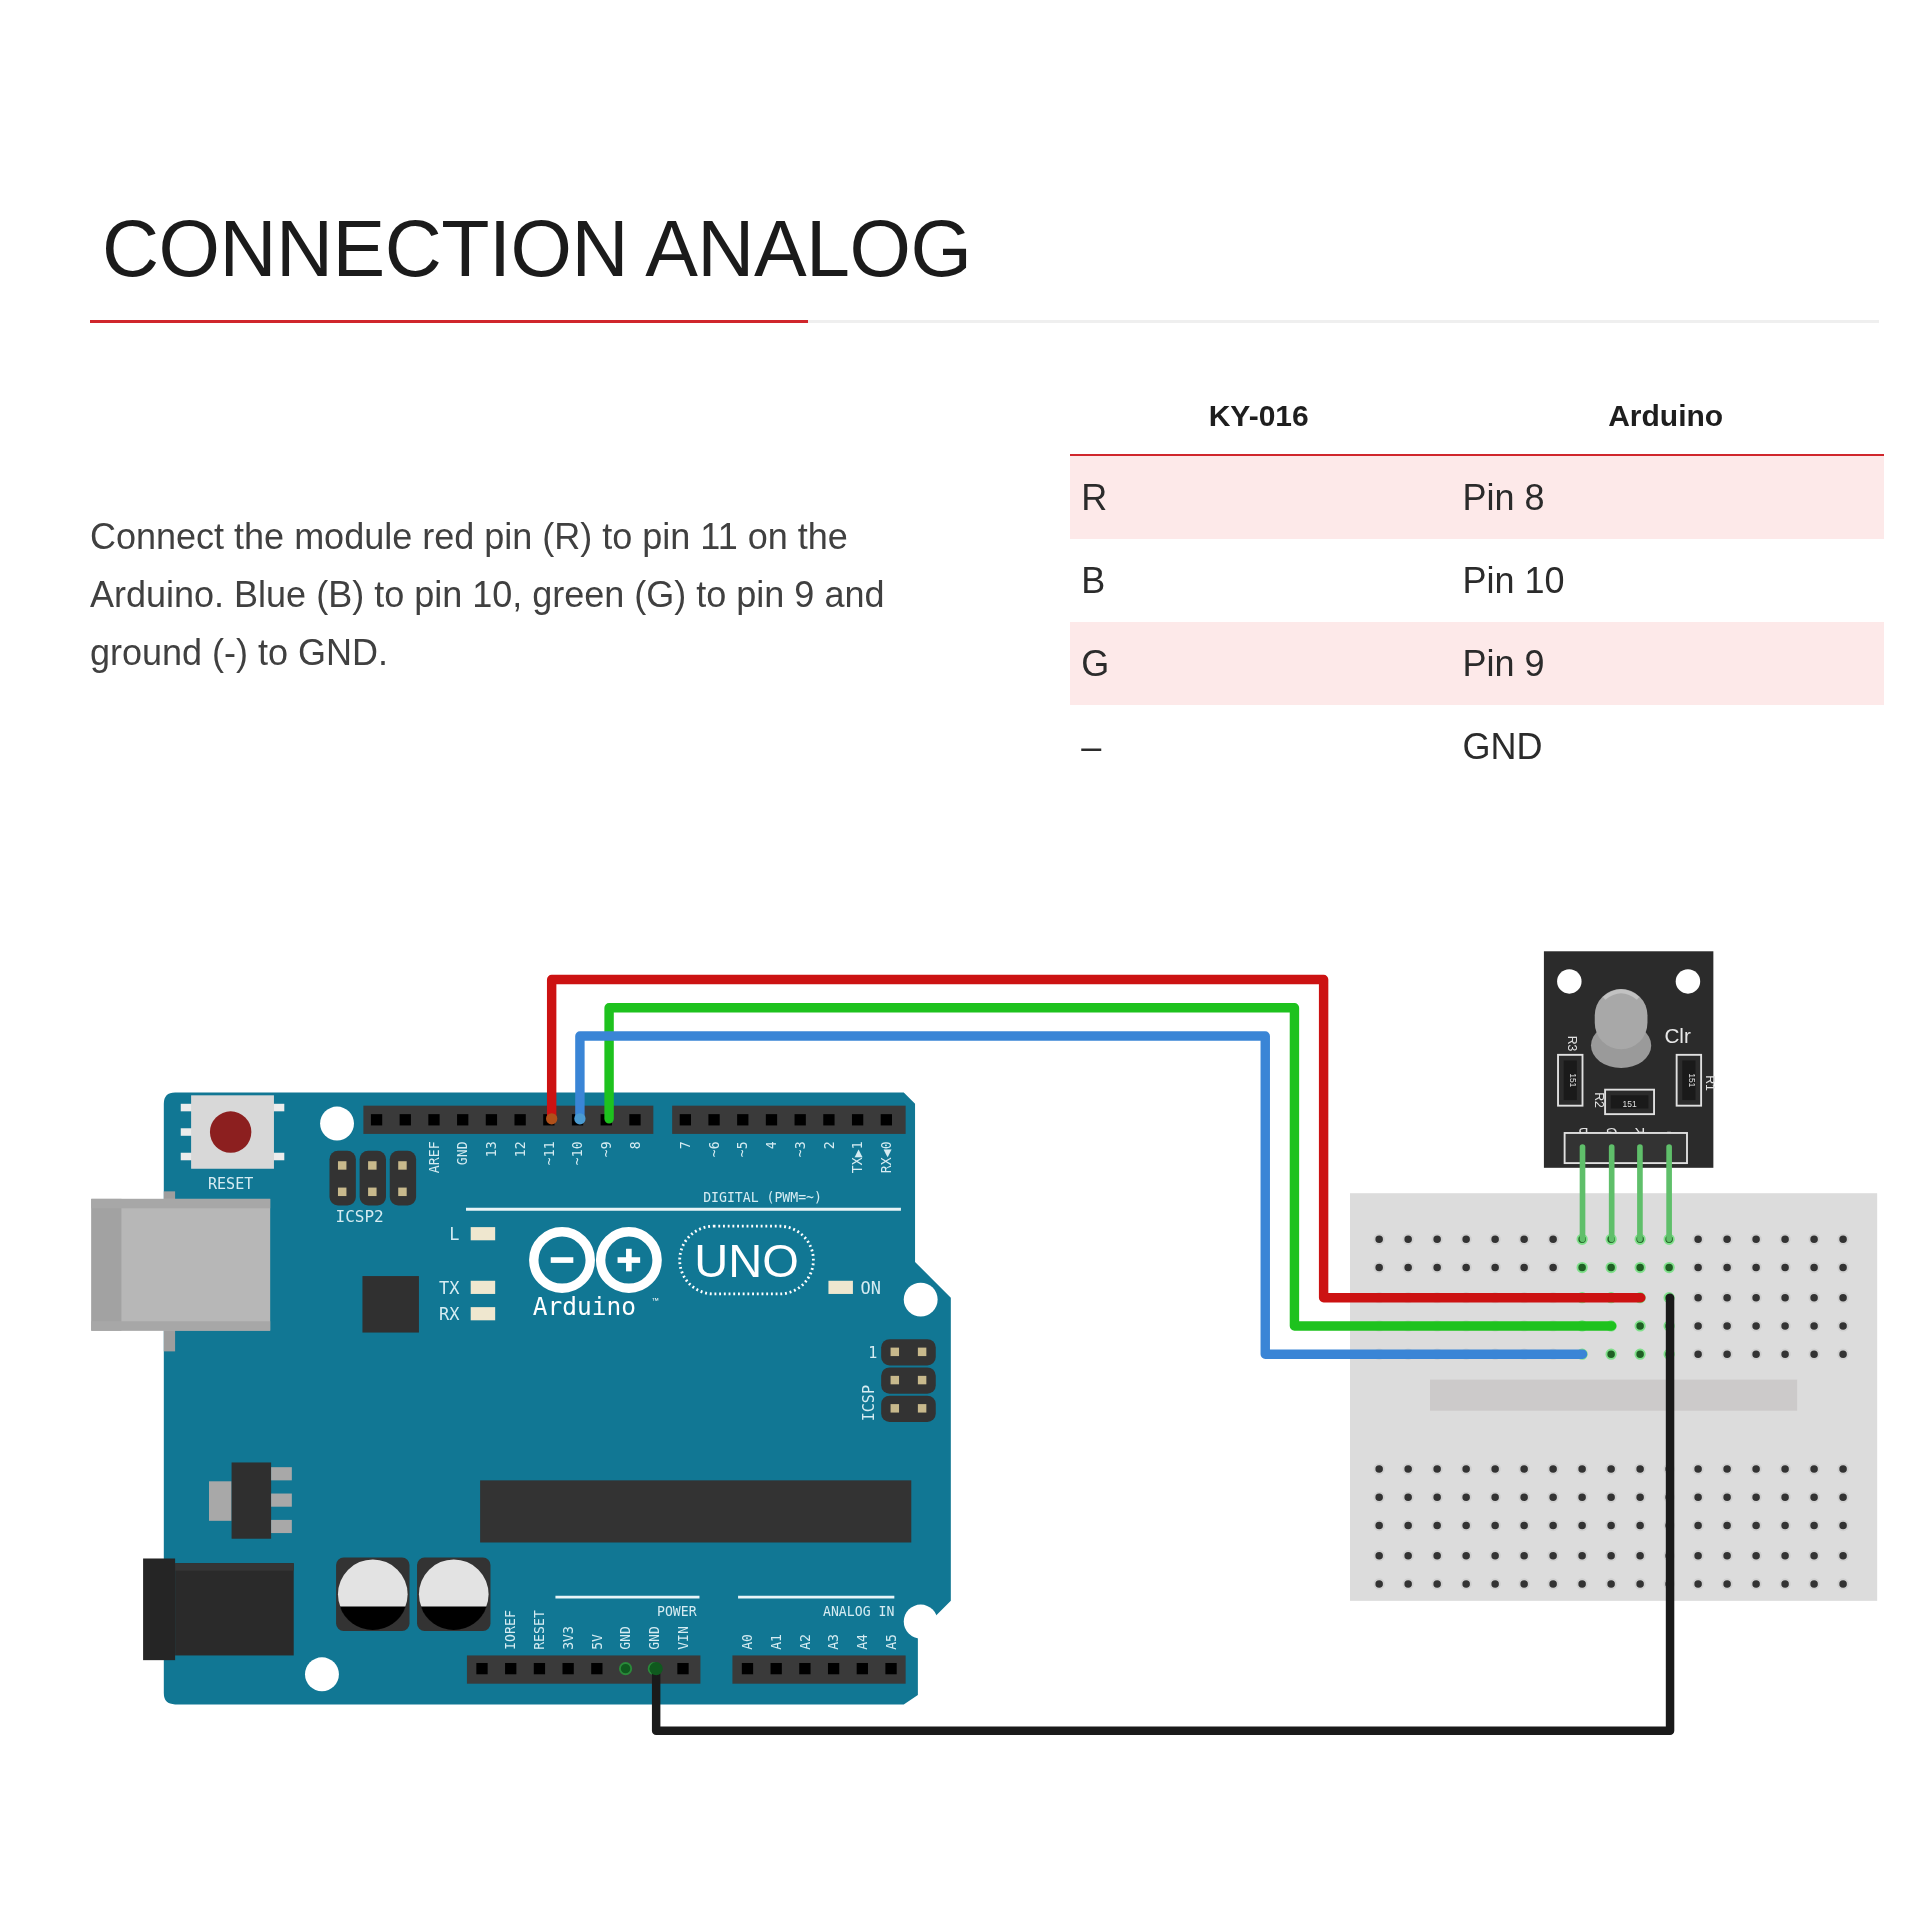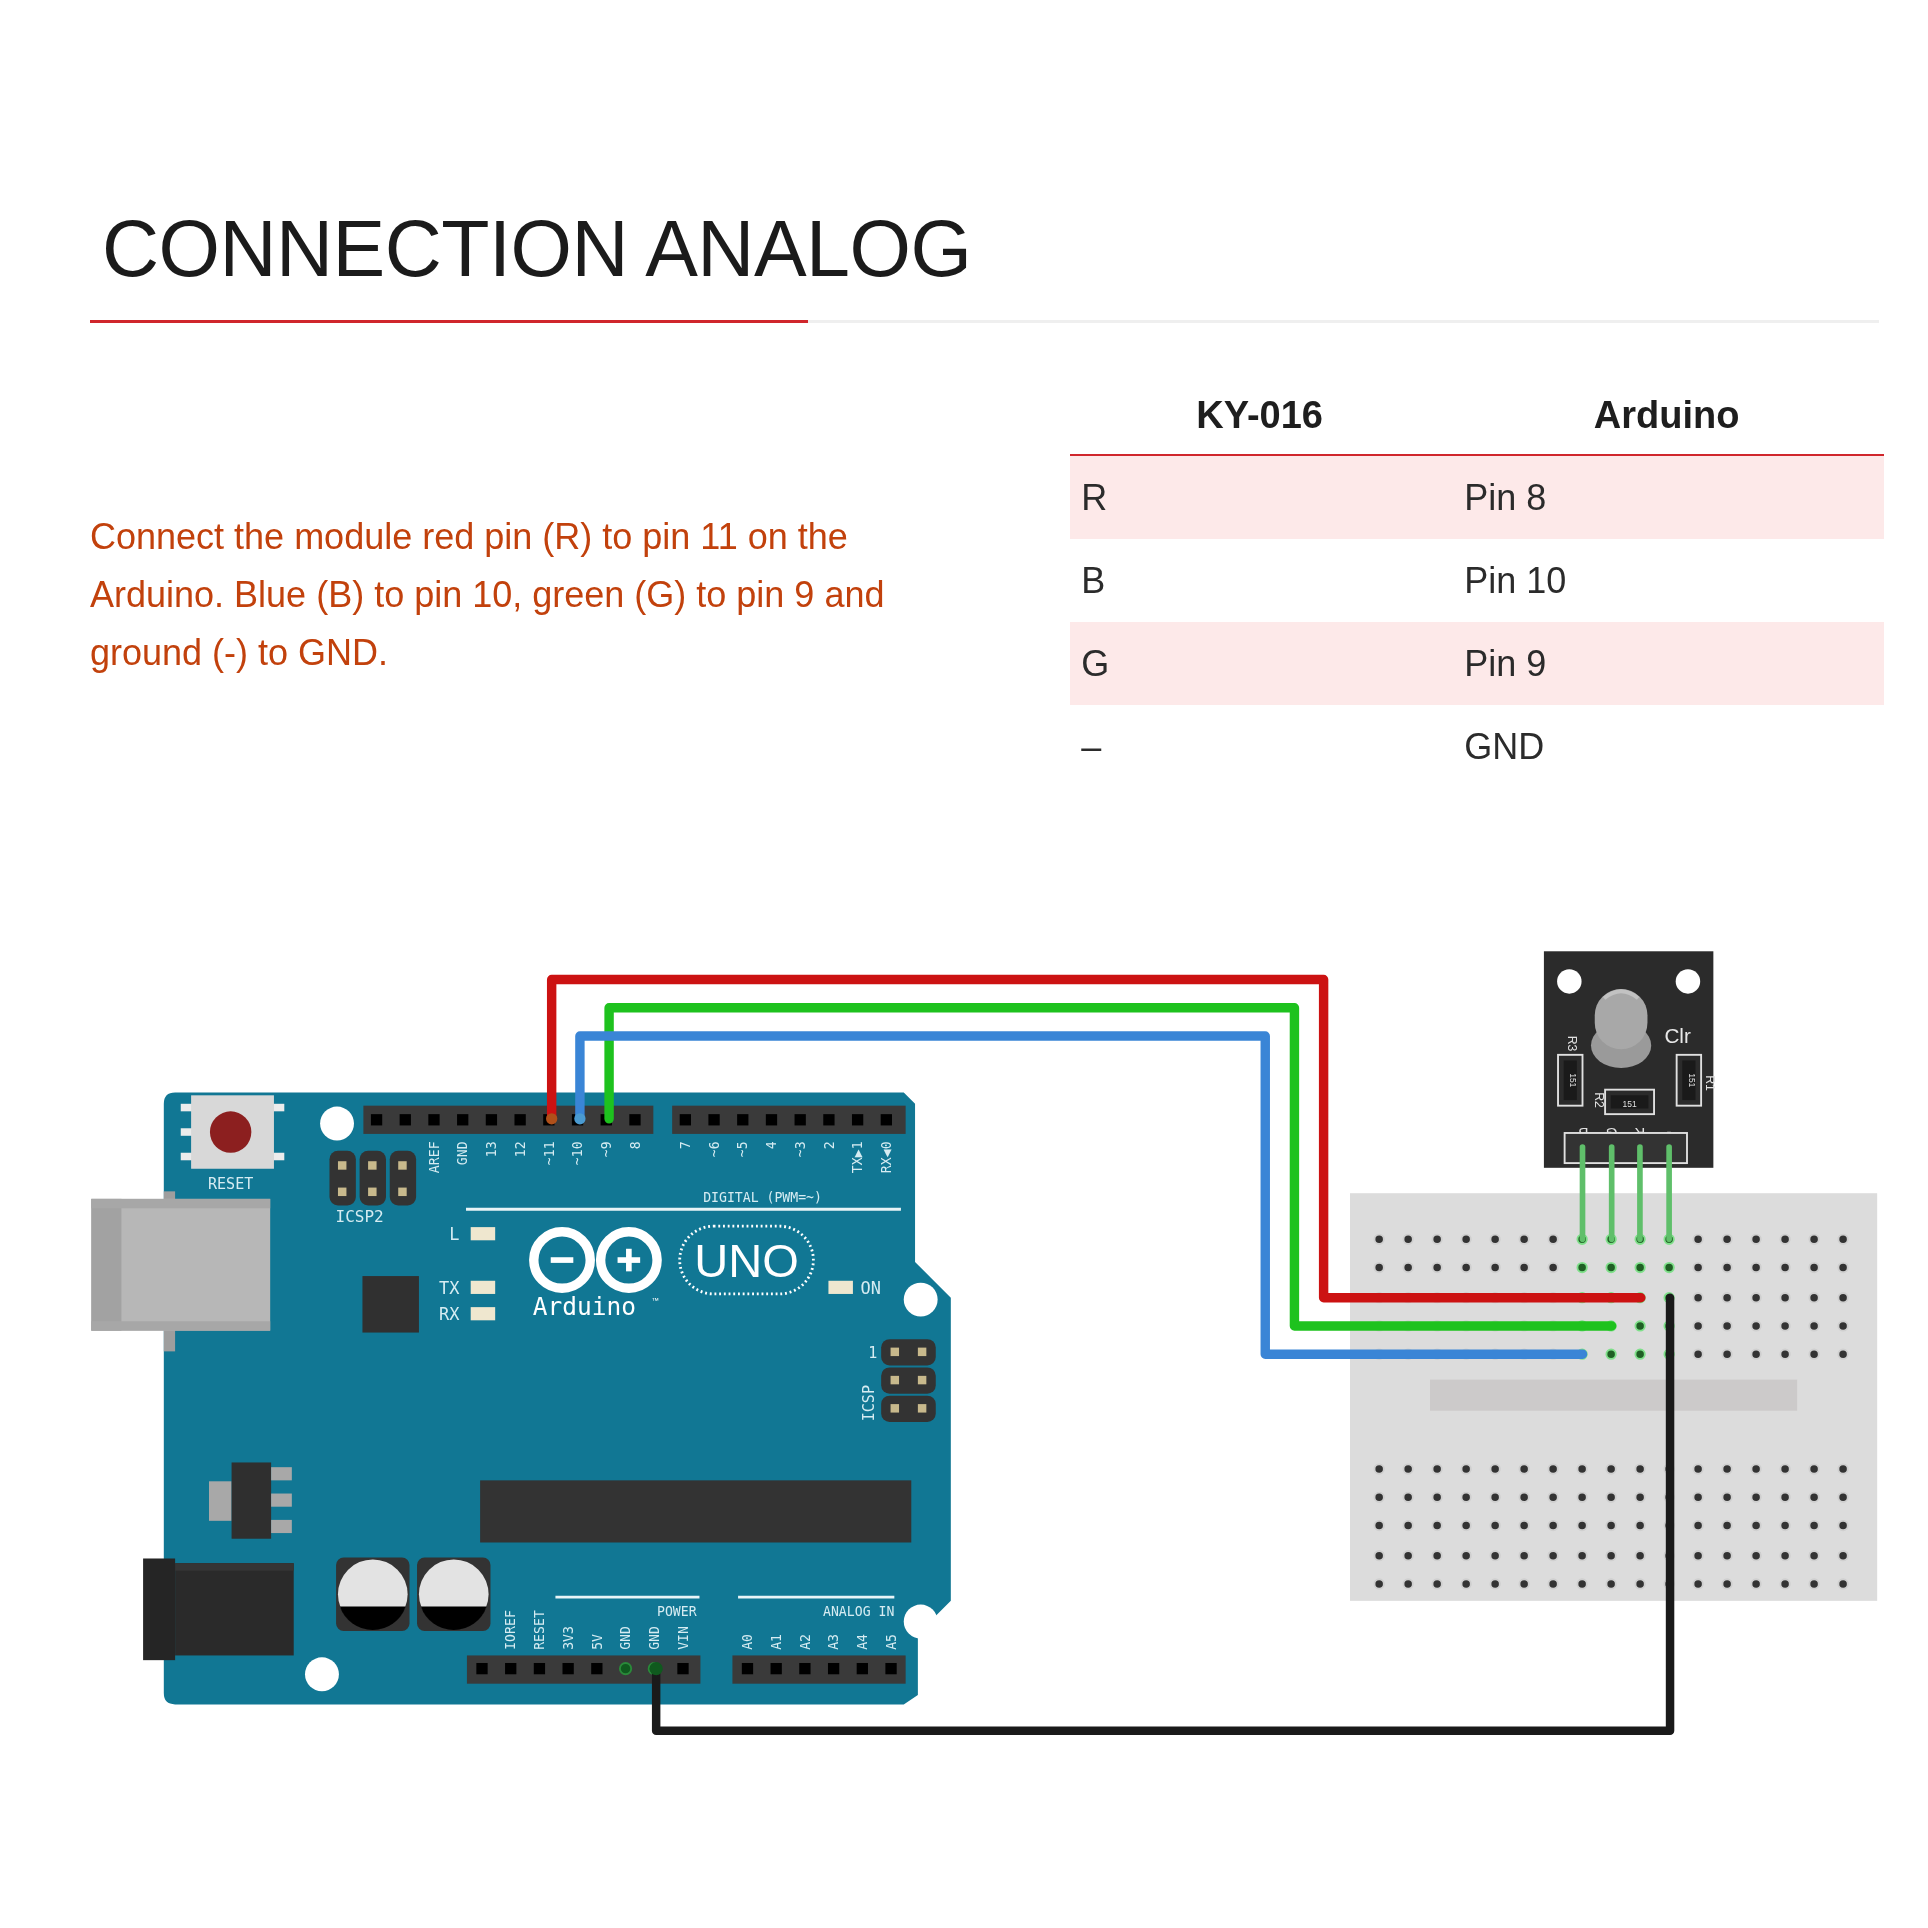--- a/index.html
+++ b/index.html
@@ -2,23 +2,23 @@
 <html style="font-size:15px"><head>
 <meta charset="utf-8">
 <style>
   html, body { margin: 0; padding: 0; background: #ffffff; }
   body { width: 1928px; height: 1928px; position: relative; overflow: hidden;
          font-family: "Liberation Sans", sans-serif; color: #222; }
   .page-title { position: absolute; left: 102px; top: 209px; font-size: 79px; font-weight: 400;
                 letter-spacing: -0.5px; color: #1b1b1b; margin: 0; line-height: 1; }
   .title-rule-grey { position: absolute; left: 90px; top: 320px; width: 1789px; height: 2.8px; background: #efefef; }
   .title-rule-red { position: absolute; left: 90px; top: 320px; width: 718px; height: 2.8px; background: #d0262c; }
-  .intro { position: absolute; left: 90px; top: 508px; width: 829px; font-size: 36px; line-height: 58px; color: #c2410c; margin: 0; }
+  .intro { position: absolute; left: 90px; top: 508px; width: 829px; font-size: 36px; line-height: 58px; color: #404040; margin: 0; }
   .pin-table { position: absolute; left: 1070px; top: 377px; width: 814px; border-collapse: collapse; font-size: 36px; }
-  .pin-table th { font-weight: 700; height: 75px; text-align: center; color: #1e1e1e; font-size: 38px; border-bottom: 2.8px solid #d0262c; }
+  .pin-table th { font-weight: 700; height: 75px; text-align: center; color: #1e1e1e; font-size: 30px; border-bottom: 2.8px solid #d0262c; }
   .pin-table td { height: 81px; padding-left: 11.3px; color: #2b2b2b; }
   .pin-table tr.odd td { background: #fde9e9; }
   .pin-table td.col2 { padding-left: 15px; }
   .diagram { position: absolute; left: 0; top: 923px; }
 </style>
 </head>
 <body>
 
 <h1 class="page-title">CONNECTION ANALOG</h1>
 <div class="title-rule-grey"></div>

